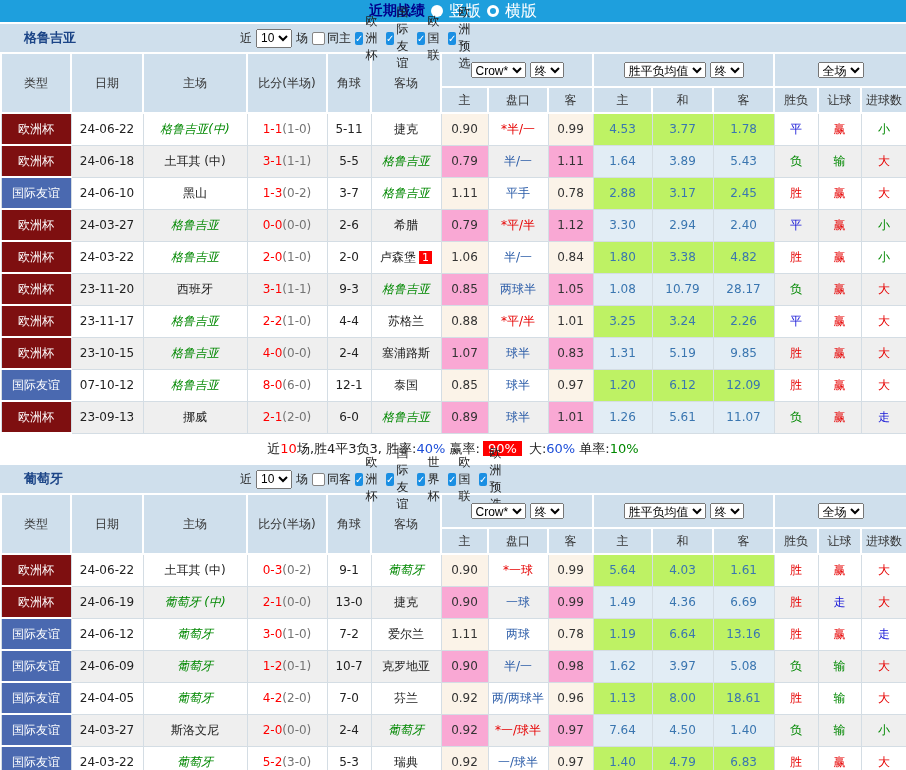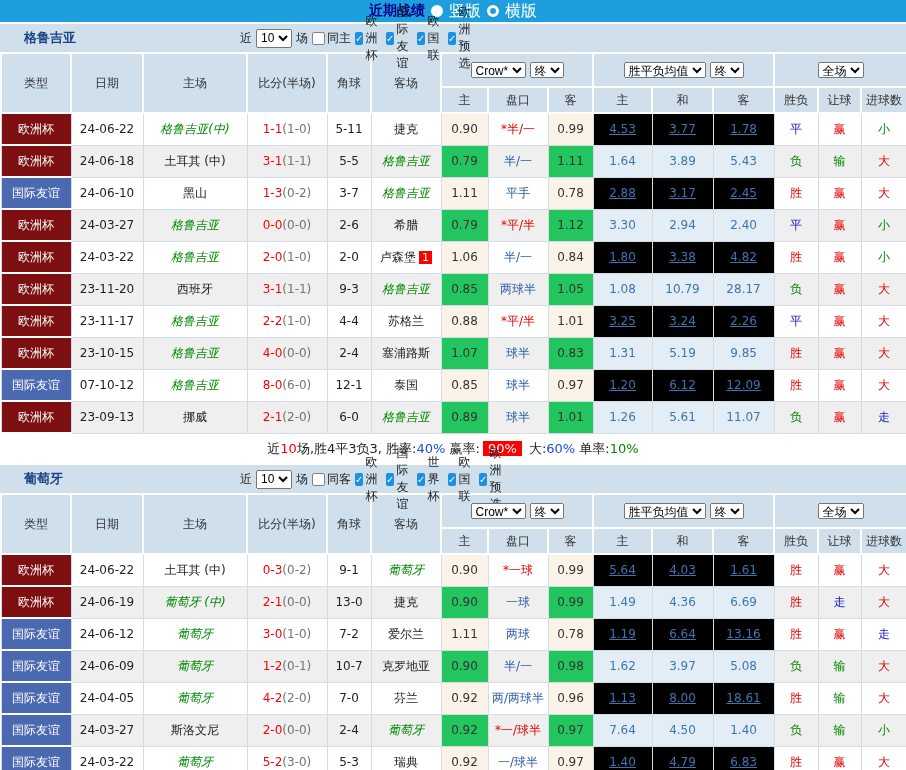--- a/index.html
+++ b/index.html
@@ -23,22 +23,22 @@
   
   table.grid{border-collapse:collapse;table-layout:fixed;width:906px;}
   table.grid td{text-align:center;vertical-align:middle;overflow:hidden;white-space:nowrap;}
   thead td{background:#cfdfec;border:2px solid #fff;color:#333;height:22px;}
   thead tr.hrow1 td{height:30px;}
   thead select{font-size:12px;height:16px;margin:0 2px;}
   tbody td{border:1px solid #d4dde4;height:28px;}
   tr.odd td{background:#fff;}
   tr.even td{background:#efefef;}
   tr.odd td.odds1{background:#fbf3e8;}
-  tr.even td.odds1{background:#22c55e;}
-  tr.odd td.mean{background:#000000;text-decoration:underline;}
+  tr.even td.odds1{background:#f9a8d4;}
+  tr.odd td.mean{background:#bef264;}
   tr.even td.mean{background:#e2edf5;}
   td.type{color:#fff;border-bottom:2px solid #fff;border-top:0;}
   td.type.cup{background:#7e0f10;}
   td.type.friendly{background:#4a69b0;}
   td.team{color:#222;}
   td.team.focus{color:#008800;font-style:italic;}
   .score-full{color:#ff0000;}
   .score-half{color:#737373;}
   td.odds1{color:#333;}
   td.mean{color:#3a76b0;}

